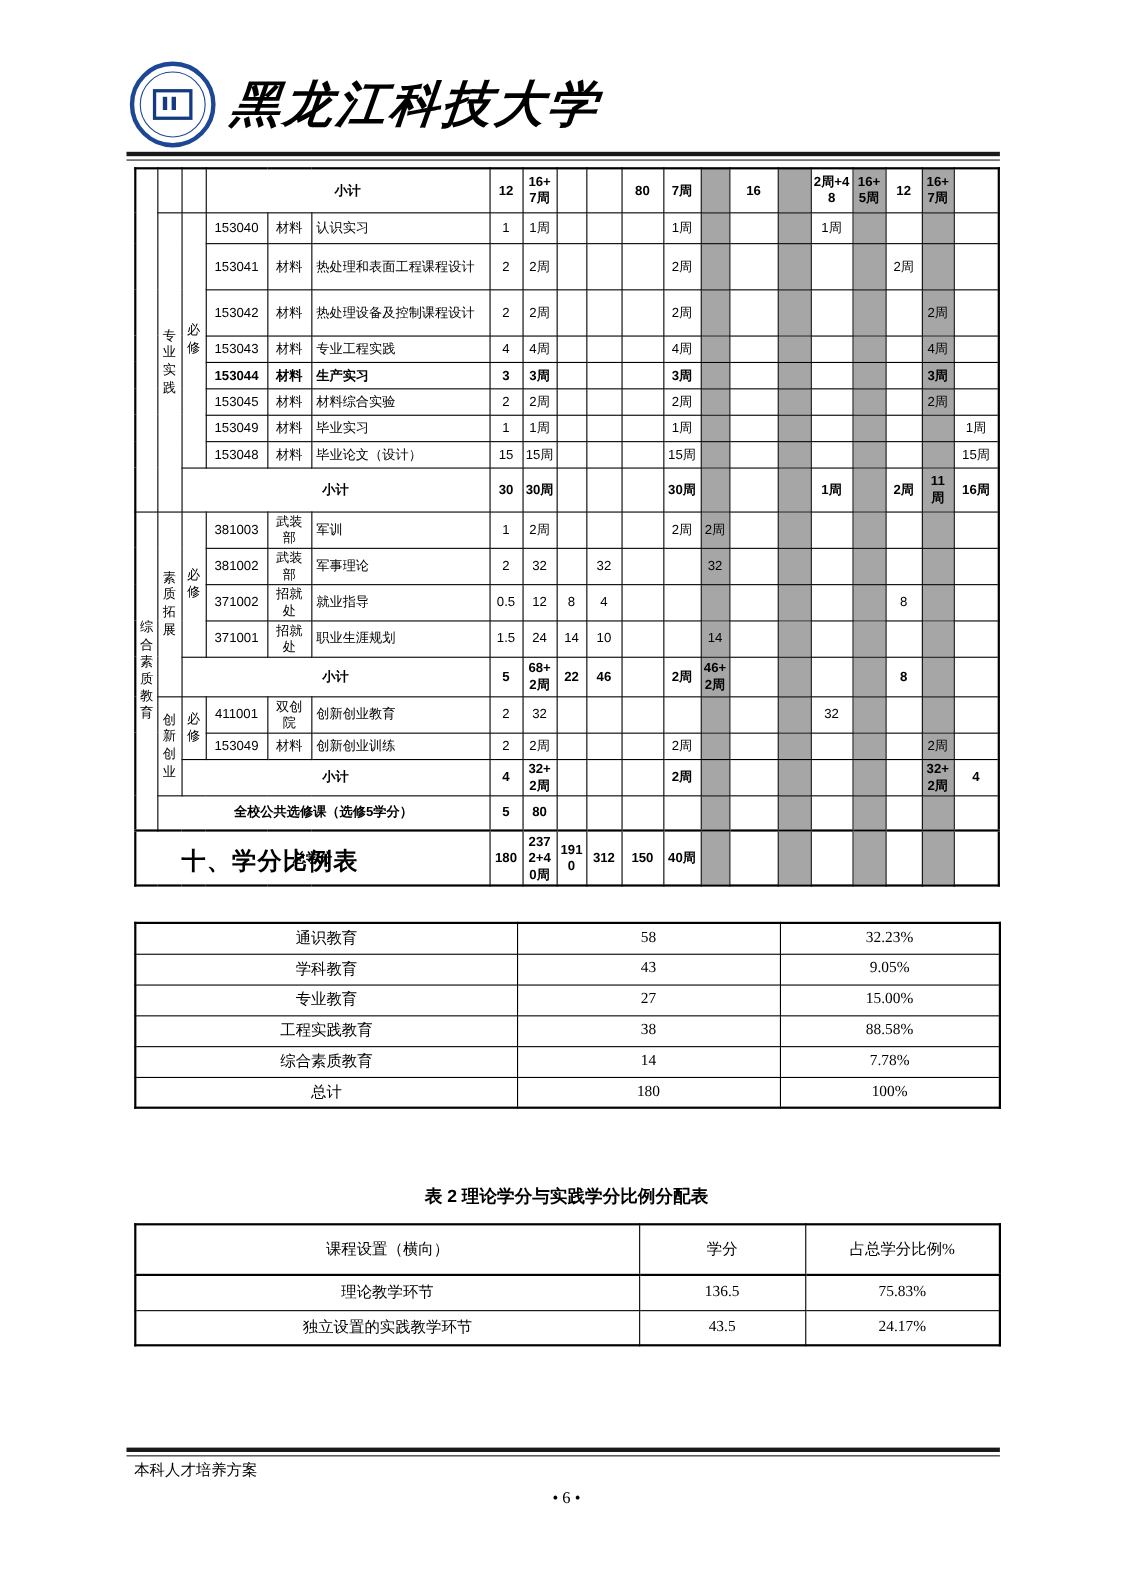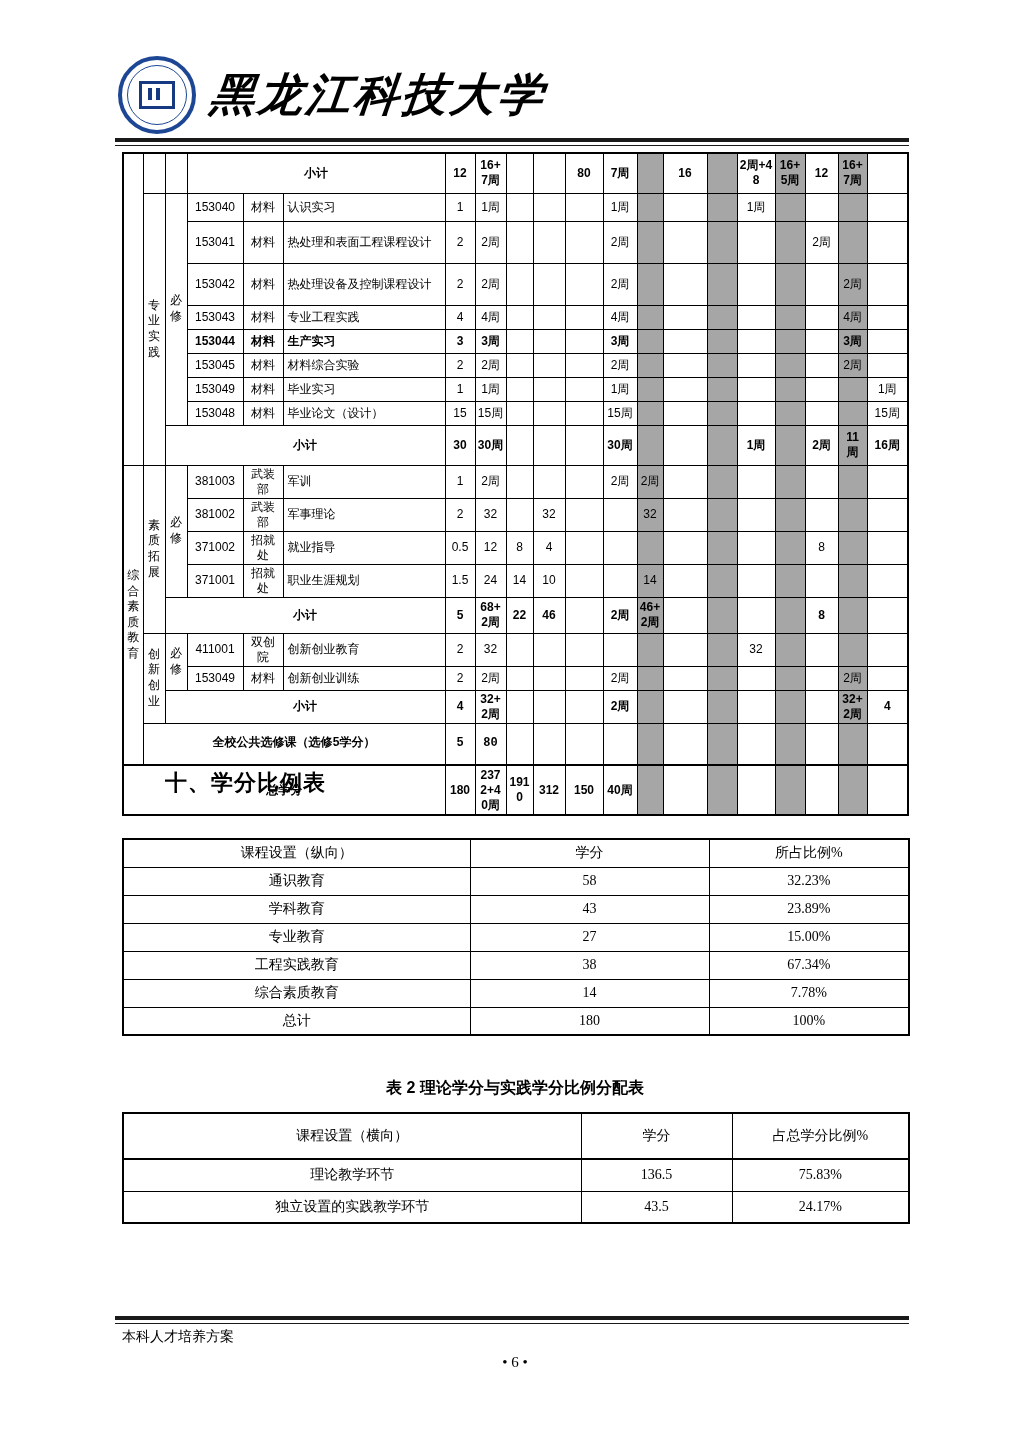--- a/index.html
+++ b/index.html
@@ -431,21 +431,21 @@
           <td class="b">2周</td>
           <td class="g"></td>
           <td></td>
           <td class="g"></td>
           <td></td>
           <td class="g"></td>
           <td></td>
           <td class="b g">32+2周</td>
           <td class="b">4</td>
         </tr>
-        <tr style="height: 42px; font-family: Liberation Mono, monospace;">
+        <tr style="height: 32px;">
           <td colspan="5" class="b">全校公共选修课（选修5学分）</td>
           <td class="b">5</td>
           <td class="b">80</td>
           <td></td>
           <td></td>
           <td></td>
           <td></td>
           <td class="g"></td>
           <td></td>
           <td class="g"></td>
@@ -479,43 +479,38 @@
 
 
   <table id="table1">
     <colgroup>
       <col style="width:347px">
         <col style="width:239px">
         <col style="width:200px">
     </colgroup>
     <tbody>
         <tr style="height: 28px;">
-          <td>课程设置（纵向）</td>
-          <td>学分</td>
-          <td>所占比例%</td>
-        </tr>
-        <tr style="height: 28px;">
           <td>通识教育</td>
           <td>58</td>
           <td>32.23%</td>
         </tr>
         <tr style="height: 28px;">
           <td>学科教育</td>
           <td>43</td>
-          <td>23.89%</td>
+          <td>9.05%</td>
         </tr>
         <tr style="height: 28px;">
           <td>专业教育</td>
           <td>27</td>
           <td>15.00%</td>
         </tr>
         <tr style="height: 28px;">
           <td>工程实践教育</td>
           <td>38</td>
-          <td>67.34%</td>
+          <td>88.58%</td>
         </tr>
         <tr style="height: 28px;">
           <td>综合素质教育</td>
           <td>14</td>
           <td>7.78%</td>
         </tr>
         <tr style="height: 28px;">
           <td>总计</td>
           <td>180</td>
           <td>100%</td>

